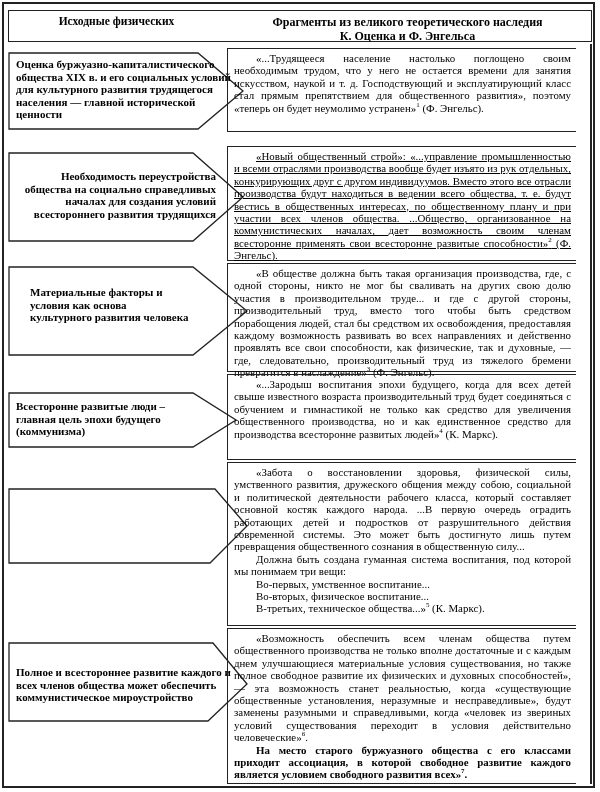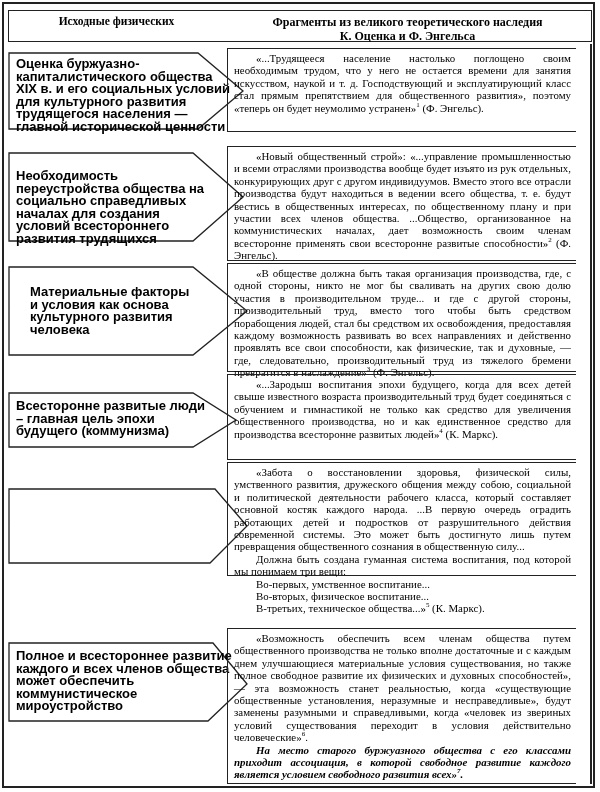--- a/index.html
+++ b/index.html
@@ -6,28 +6,28 @@
   body { width: 600px; height: 792px; position: relative; overflow: hidden;
          font-family: "Liberation Serif", serif; color: #000; }
   .frame { position: absolute; left: 2px; top: 2px; width: 593px; height: 786px;
            border: 2px solid #222; box-sizing: border-box; }
   .header { position: absolute; left: 8px; top: 10px; width: 584px; height: 32px;
             border: 1.5px solid #222; box-sizing: border-box; display: flex; }
   .h-left { width: 215px; text-align: center; font-weight: bold; font-size: 11.5px; padding-top: 4px; }
   .h-right { flex: 1; text-align: center; font-weight: bold; font-size: 12px; padding-top: 4px; line-height: 14px; }
   .arrow { position: absolute; left: 8px; }
   .arrow svg { position: absolute; left: 0; top: 0; }
-  .arrow .txt { position: absolute; left: 8px; font-weight: bold; font-size: 13px;
-                line-height: 12.5px; font-family: Liberation Sans, sans-serif; }
+  .arrow .txt { position: absolute; left: 8px; font-weight: bold; font-size: 11px;
+                line-height: 12.5px; font-family: Liberation Serif, serif; }
   .quote { position: absolute; left: 227px; width: 349px; box-sizing: border-box;
            border-left: 1.5px solid #222; border-top: 1.5px solid #222; border-bottom: 1.5px solid #222;
            font-size: 10.9px; line-height: 12.4px; text-align: justify; padding: 3px 5px 10px 6px; }
   .quote p { margin: 0; text-indent: 22px; }
   .quote p.noind { text-indent: 0; padding-left: 22px; }
-  .quote p.bold { font-weight: bold; font-style: italic; }
+  .quote p.bold { font-weight: bold; }
   sup { font-size: 7px; line-height: 0; }
   .rborder { position: absolute; left: 590px; top: 44px; width: 2px; height: 740px; background: #222; }
 </style>
 </head>
 <body>
 
 <div class="frame"></div>
 
 <div class="header">
   <div class="h-left">Исходные физических</div>
@@ -40,27 +40,27 @@
 <div class="arrow" style="top:52px;width:236px;height:78px;">
   <svg width="236" height="78">
       <polygon points="1,1 190,1 235,39 190,77 1,77" fill="#fff" stroke="#222" stroke-width="1.3"></polygon>
     </svg>
   <div class="txt" style="top:6px;width:220px;">Оценка буржуазно-капиталистического общества XIX в. и его социальных условий для культурного развития трудящегося населения — главной исторической ценности</div>
 </div>
 <div class="quote" style="top:48px;height:84px;">
   <p><span>«...Трудящееся население настолько поглощено своим необходимым трудом, что у него не остается времени для занятия искусством, наукой и т. д. Господствующий и эксплуатирующий класс стал прямым препятствием для общественного развития», поэтому «теперь он будет неумолимо устранен»</span><sup>1</sup><span> (Ф. Энгельс).</span></p>
 </div>
 
-<div class="arrow" style="top:152px;width:236px;height:90px;">
+<div class="arrow" style="top:152px;width:236px;height:90px;text-align:right;">
   <svg width="236" height="90">
       <polygon points="1,1 185,1 235,45 185,89 1,89" fill="#fff" stroke="#222" stroke-width="1.3"></polygon>
     </svg>
   <div class="txt" style="top:18px;width:200px;">Необходимость переустройства общества на социально справедливых началах для создания условий всестороннего развития трудящихся</div>
 </div>
-<div class="quote" style="top:146px;height:115px;">
+<div class="quote" style="top:146px;height:115px;text-decoration:underline;">
   <p><span>«Новый общественный строй»: «...управление промышленностью и всеми отраслями производства вообще будет изъято из рук отдельных, конкурирующих друг с другом индивидуумов. Вместо этого все отрасли производства будут находиться в ведении всего общества, т. е. будут вестись в общественных интересах, по общественному плану и при участии всех членов общества. ...Общество, организованное на коммунистических началах, дает возможность своим членам всесторонне применять свои всесторонне развитые способности»</span><sup>2</sup><span> (Ф. Энгельс).</span></p>
 </div>
 
 <div class="arrow" style="top:266px;width:240px;height:90px;">
   <svg width="240" height="90">
       <polygon points="1,1 185,1 239,45 185,89 1,89" fill="#fff" stroke="#222" stroke-width="1.3"></polygon>
     </svg>
   <div class="txt" style="top:20px;width:160px;margin-left:14px;">Материальные факторы и условия как основа культурного развития человека</div>
 </div>
 <div class="quote" style="top:263px;height:109px;">
@@ -75,32 +75,32 @@
 </div>
 <div class="quote" style="top:374px;height:86px;">
   <p><span>«...Зародыш воспитания эпохи будущего, когда для всех детей свыше известного возраста производительный труд будет соединяться с обучением и гимнастикой не только как средство для увеличения общественного производства, но и как единственное средство для производства всесторонне развитых людей»</span><sup>4</sup><span> (К. Маркс).</span></p>
 </div>
 
 <div class="arrow" style="top:488px;width:240px;height:76px;">
   <svg width="240" height="76">
       <polygon points="1,1 207,1 239,38 202,75 1,75" fill="#fff" stroke="#222" stroke-width="1.3"></polygon>
     </svg>
 </div>
-<div class="quote" style="top:462px;height:114px;">
+<div class="quote" style="top:462px;height:164px;">
   <p>«Забота о восстановлении здоровья, физической силы, умственного развития, дружеского общения между собою, социальной и политической деятельности рабочего класса, который составляет основной костяк каждого народа. ...В первую очередь оградить работающих детей и подростков от разрушительного действия современной системы. Это может быть достигнуто лишь путем превращения общественного сознания в общественную силу...</p>
   <p>Должна быть создана гуманная система воспитания, под которой мы понимаем три вещи:</p>
   <p class="noind">Во-первых, умственное воспитание...</p>
   <p class="noind">Во-вторых, физическое воспитание...</p>
   <p class="noind"><span>В-третьих, техническое общества...»</span><sup>5</sup><span> (К. Маркс).</span></p>
 </div>
 
 <div class="arrow" style="top:642px;width:240px;height:80px;">
   <svg width="240" height="80">
       <polygon points="1,1 205,1 239,42 200,79 1,79" fill="#fff" stroke="#222" stroke-width="1.3"></polygon>
     </svg>
-  <div class="txt" style="top:8px;width:230px;">Полное и всестороннее развитие каждого и всех членов общества может обеспечить коммунистическое мироустройство</div>
+  <div class="txt" style="top:24px;width:230px;">Полное и всестороннее развитие каждого и всех членов общества может обеспечить коммунистическое мироустройство</div>
 </div>
 <div class="quote" style="top:628px;height:156px;">
   <p><span>«Возможность обеспечить всем членам общества путем общественного производства не только вполне достаточные и с каждым днем улучшающиеся материальные условия существования, но также полное свободное развитие их физических и духовных способностей», — эта возможность станет реальностью, когда «существующие общественные установления, неразумные и несправедливые», будут заменены разумными и справедливыми, когда «человек из звериных условий существования переходит в условия действительно человеческие»</span><sup>6</sup><span>.</span></p>
   <p class="bold"><span>На место старого буржуазного общества с его классами приходит ассоциация, в которой свободное развитие каждого является условием свободного развития всех»</span><sup>7</sup><span>.</span></p>
 </div>
 
 <div class="rborder"></div>
 
 </body></html>

